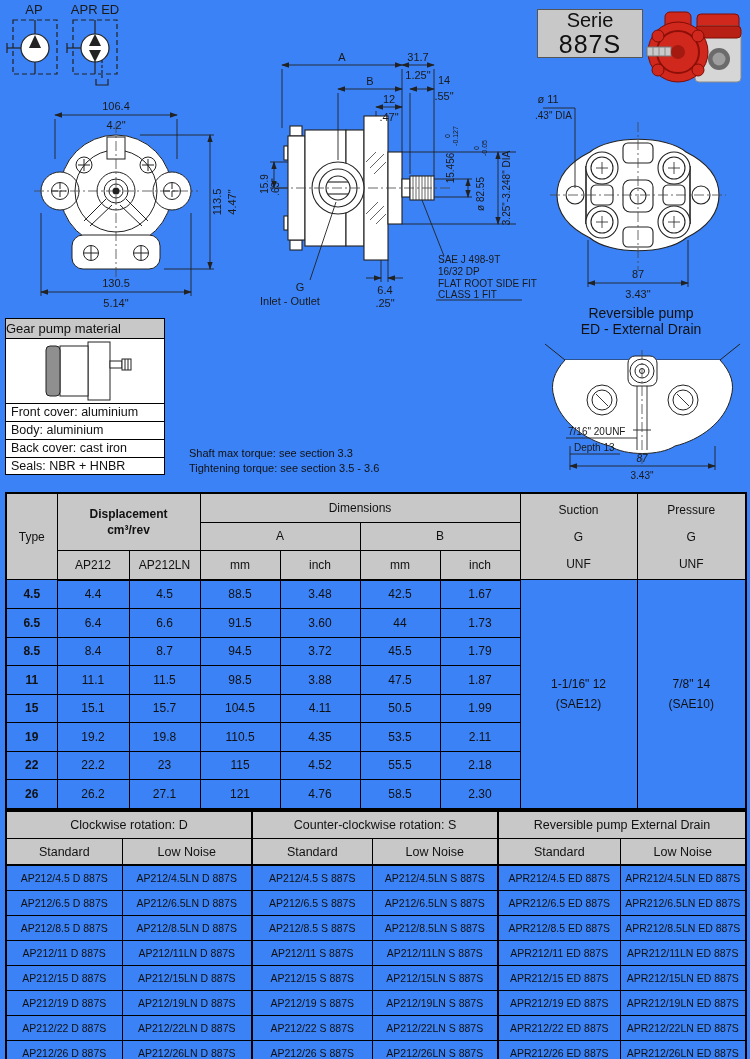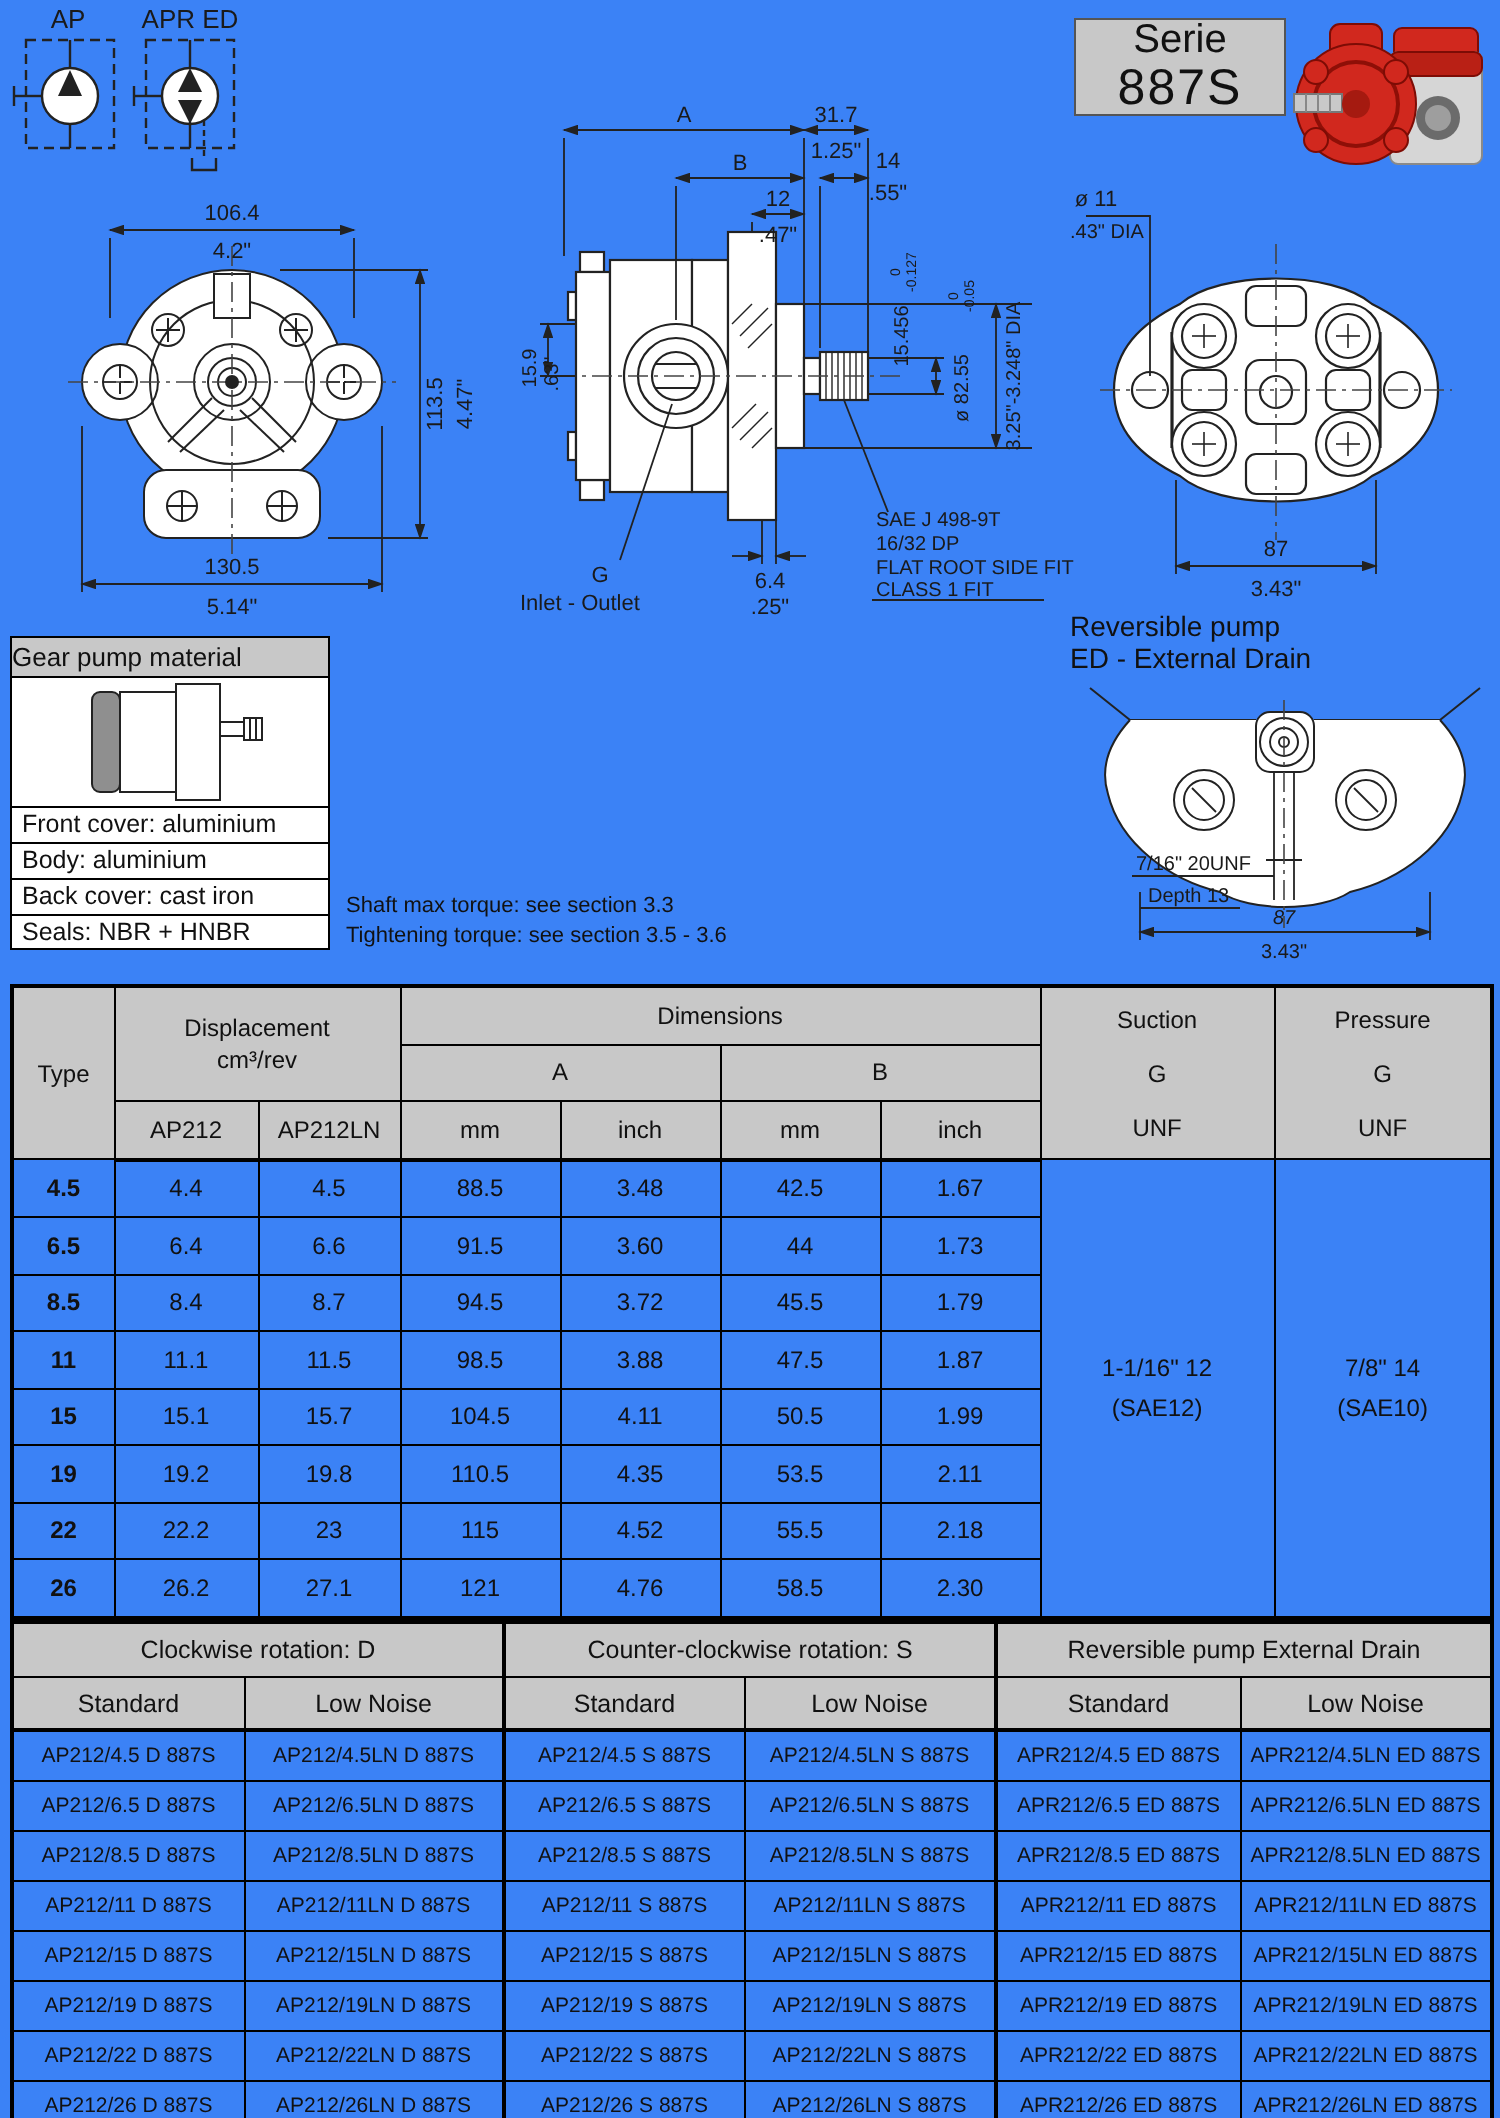--- a/index.html
+++ b/index.html
@@ -15,30 +15,30 @@
              display:flex;flex-direction:column;align-items:center;justify-content:center;line-height:1.05;}
   .serie-box .l1{font-size:20px;}
   .serie-box .l2{font-size:25px;letter-spacing:1px;}
   
   .mat-box{left:5px;top:318px;width:158px;height:155px;border:1px solid #000;background:#fff;}
   .mat-title{height:19px;background:#c8c8c8;border-bottom:1px solid #000;text-align:left;
              font-size:13px;line-height:19px;}
   .mat-fig{height:64px;}
   .mat-row{height:17px;border-top:1px solid #000;font-size:12.5px;line-height:17px;padding-left:5px;}
   .notes{font-size:11px;line-height:15px;}
-  .rev-title{left:535px;top:305px;width:212px;font-size:14px;line-height:16px;}
+  .rev-title{left:535px;top:305px;width:212px;text-align:center;font-size:14px;line-height:16px;}
   
   table{border-collapse:collapse;table-layout:fixed;}
   .spec{left:5px;top:492px;width:740px;border:2px solid #000;}
   .spec td{border:1px solid #000;text-align:center;font-size:12px;padding:0;}
   .spec tr.hd td{background:#c8c8c8;}
   .spec tr.hd3 td{border-bottom:2px solid #000;}
   .spec .typecol{font-weight:bold;}
   .spec .g3 div{height:27px;display:flex;align-items:center;justify-content:center;}
-  .spec .disp div{line-height:16px;}
+  .spec .disp div{line-height:16px;font-weight:bold;}
   .spec .port2{line-height:20px;}
   .spec tbody td{height:27.5px;}
   .order{left:5px;top:810px;width:740px;border:2px solid #000;}
   .order td{border:1px solid #000;text-align:center;padding:0;}
   .order tr.g1 td{background:#c8c8c8;font-size:12.5px;height:26px;}
   .order tr.g2 td{background:#c8c8c8;font-size:12.5px;height:25px;border-bottom:2px solid #000;}
   .order tr.dr td{font-size:10.5px;height:24px;}
   .order .bl2{border-left:2px solid #000;}
 </style>
 </head>
@@ -381,21 +381,21 @@
             <line x1="122" y1="20" x2="122" y2="31"></line>
         </g>
       </svg>
     </div>
     <div class="mat-row">Front cover: aluminium</div>
     <div class="mat-row">Body: aluminium</div>
     <div class="mat-row">Back cover: cast iron</div>
     <div class="mat-row">Seals: NBR + HNBR</div>
   </div>
 
-  <div class="abs notes" style="left:173px;top:446px">
+  <div class="abs notes" style="left:189px;top:446px">
     <div>Shaft max torque: see section 3.3</div>
     <div>Tightening torque: see section 3.5 - 3.6</div>
   </div>
 
   <table class="abs spec">
     <colgroup>
       <col style="width:51px">
         <col style="width:72px">
         <col style="width:71px">
       <col style="width:80px">

